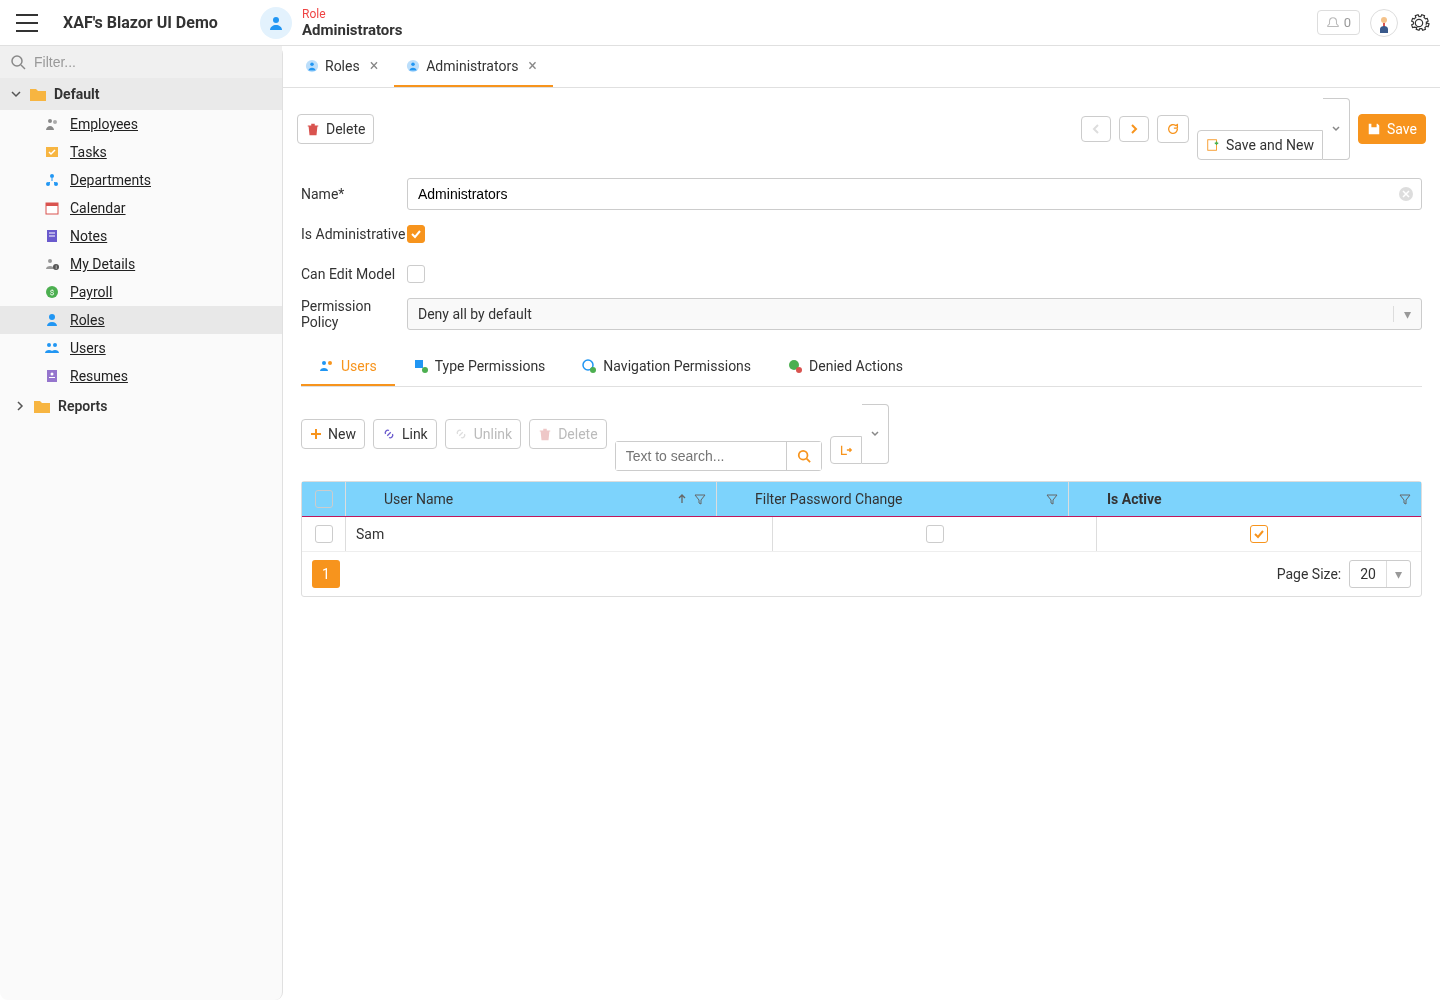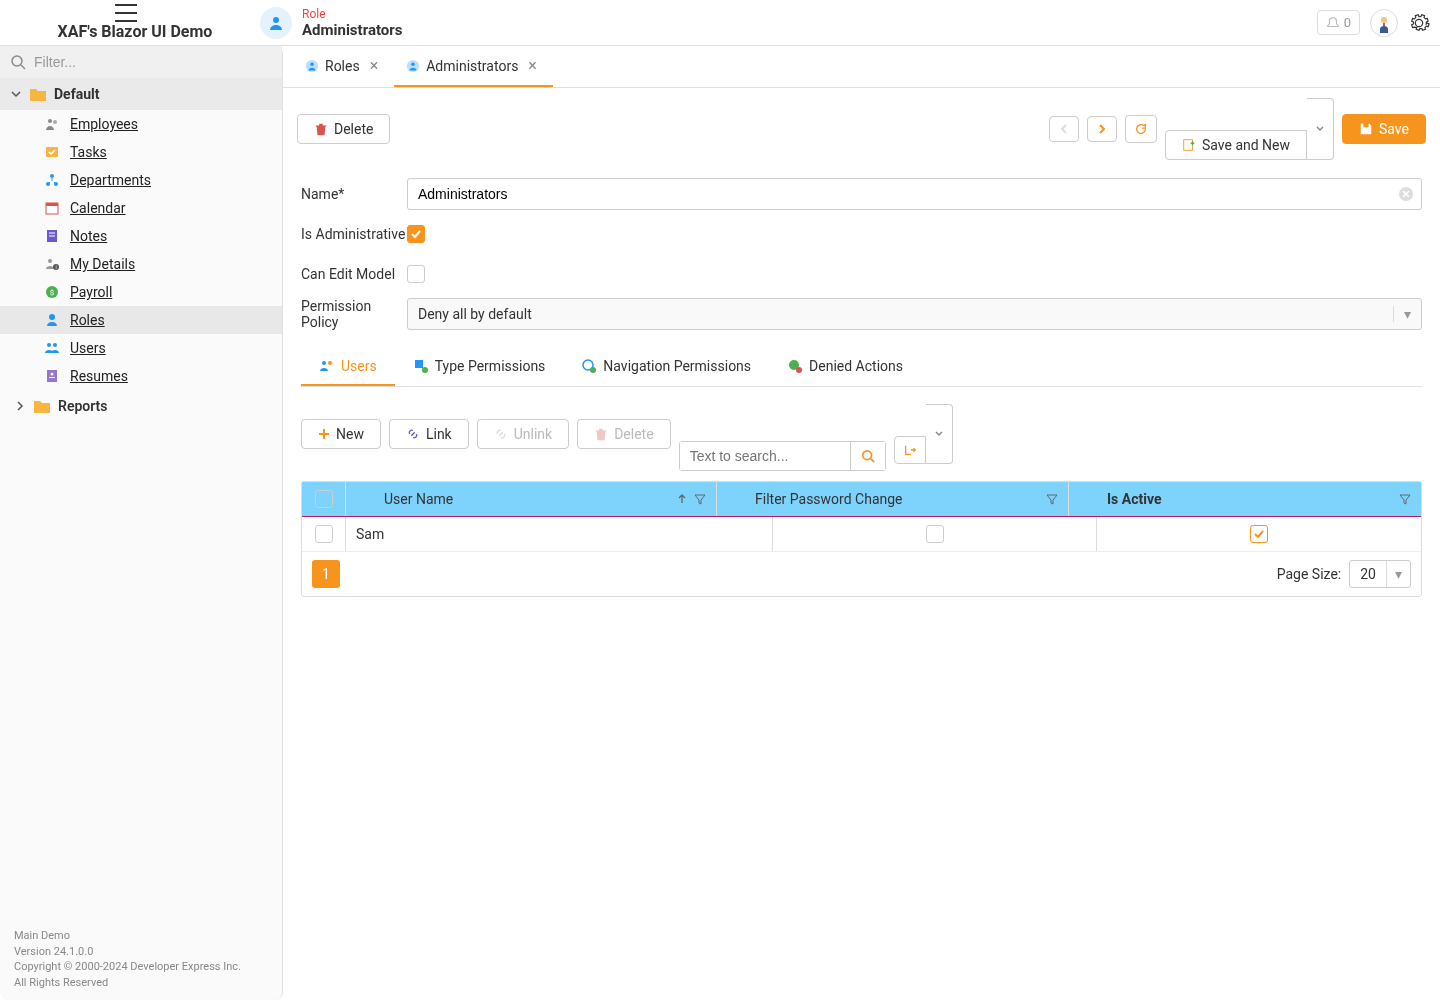--- a/index.html
+++ b/index.html
@@ -2,21 +2,21 @@
 <html><head>
   <meta charset="utf-8">
   <style>
     * { box-sizing: border-box; margin: 0; padding: 0; }
     body { font-family: -apple-system, BlinkMacSystemFont, "Segoe UI", Roboto, sans-serif; font-size: 14px; color: #333; background: #fff; }
     
     .app { display: flex; flex-direction: column; height: 100vh; }
     
     
     .header { display: flex; align-items: center; height: 46px; border-bottom: 1px solid #e0e0e0; padding: 0 10px; }
-    .header-left { display: flex; align-items: center; width: 250px; flex-direction: column; }
+    .header-left { display: flex; align-items: center; width: 250px; }
     .hamburger { width: 22px; height: 18px; cursor: pointer; display: flex; flex-direction: column; justify-content: space-between; margin-right: 25px; margin-left: 6px; }
     .hamburger span { height: 2px; background: #333; }
     .app-title { font-weight: 700; font-size: 16px; }
     .header-center { display: flex; align-items: center; flex: 1; }
     .role-icon-circle { width: 32px; height: 32px; border-radius: 50%; background: #e3f2fd; display: flex; align-items: center; justify-content: center; margin-right: 10px; }
     .header-labels { display: flex; flex-direction: column; }
     .header-label-small { font-size: 12px; color: #ef4444; }
     .header-label-big { font-size: 15px; font-weight: 700; }
     .header-right { display: flex; align-items: center; gap: 10px; }
     .notif { display: flex; align-items: center; border: 1px solid #ddd; border-radius: 4px; padding: 4px 8px; gap: 4px; color: #999; font-size: 13px; }
@@ -43,21 +43,21 @@
     .content { flex: 1; display: flex; flex-direction: column; overflow: auto; }
     
     
     .tabs-bar { display: flex; border-bottom: 1px solid #e0e0e0; background: #fff; padding-left: 10px; }
     .tab { display: flex; align-items: center; padding: 10px 12px; gap: 6px; cursor: pointer; border-bottom: 2px solid transparent; }
     .tab.active { border-bottom-color: #f7941d; color: #333; }
     .tab-close { color: #888; font-size: 16px; padding: 0 4px; cursor: pointer; }
     
     
     .toolbar { display: flex; align-items: center; padding: 10px 14px; gap: 8px; }
-    .btn { display: inline-flex; align-items: center; gap: 6px; padding: 6px 16px; border: 1px solid #ccc; border-radius: 4px; background: #fff; cursor: pointer; font-size: 14px; }
+    .btn { display: inline-flex; align-items: center; gap: 6px; padding: 6px 8px; border: 1px solid #ccc; border-radius: 4px; background: #fff; cursor: pointer; font-size: 14px; }
     .btn.icon-only { padding: 6px 8px; }
     .btn-group { display: inline-flex; }
     .btn-group .btn:first-child { border-radius: 4px 0 0 4px; margin-top: 32px; }
     .btn-group .btn:last-child { border-radius: 0 4px 4px 0; border-left: none; }
     .btn.primary { background: #f7941d; color: #fff; border-color: #f7941d; }
     .toolbar .spacer { flex: 1; }
     
     
     .form { padding: 4px 18px; }
     .form-row { display: flex; align-items: center; min-height: 40px; }
@@ -273,26 +273,20 @@
       </div>
       <div class="nav-group sub">
         <svg width="12" height="12" viewBox="0 0 12 12">
             <path d="M4 2l4 4-4 4" fill="none" stroke="#555" stroke-width="1.5"></path>
           </svg>
         <svg width="16" height="14" viewBox="0 0 16 14">
             <path d="M0 2h6l2 2h8v10H0z" fill="#f7b541"></path>
           </svg>
         <span>Reports</span>
       </div>
-      <div class="sidebar-footer">
-        <div>Main Demo</div>
-        <div>Version 24.1.0.0</div>
-        <div>Copyright © 2000-2024 Developer Express Inc.</div>
-        <div>All Rights Reserved</div>
-      </div>
     </div>
 
     <div class="content">
 
       <div class="tabs-bar">
         <div class="tab">
           <svg width="14" height="14" viewBox="0 0 16 16">
               <circle cx="8" cy="8" r="7" fill="#bbdefb"></circle>
               <circle cx="8" cy="6" r="2" fill="#2196f3"></circle>
               <path d="M4 13c0-2 2-3 4-3s4 1 4 3" fill="#2196f3"></path>

